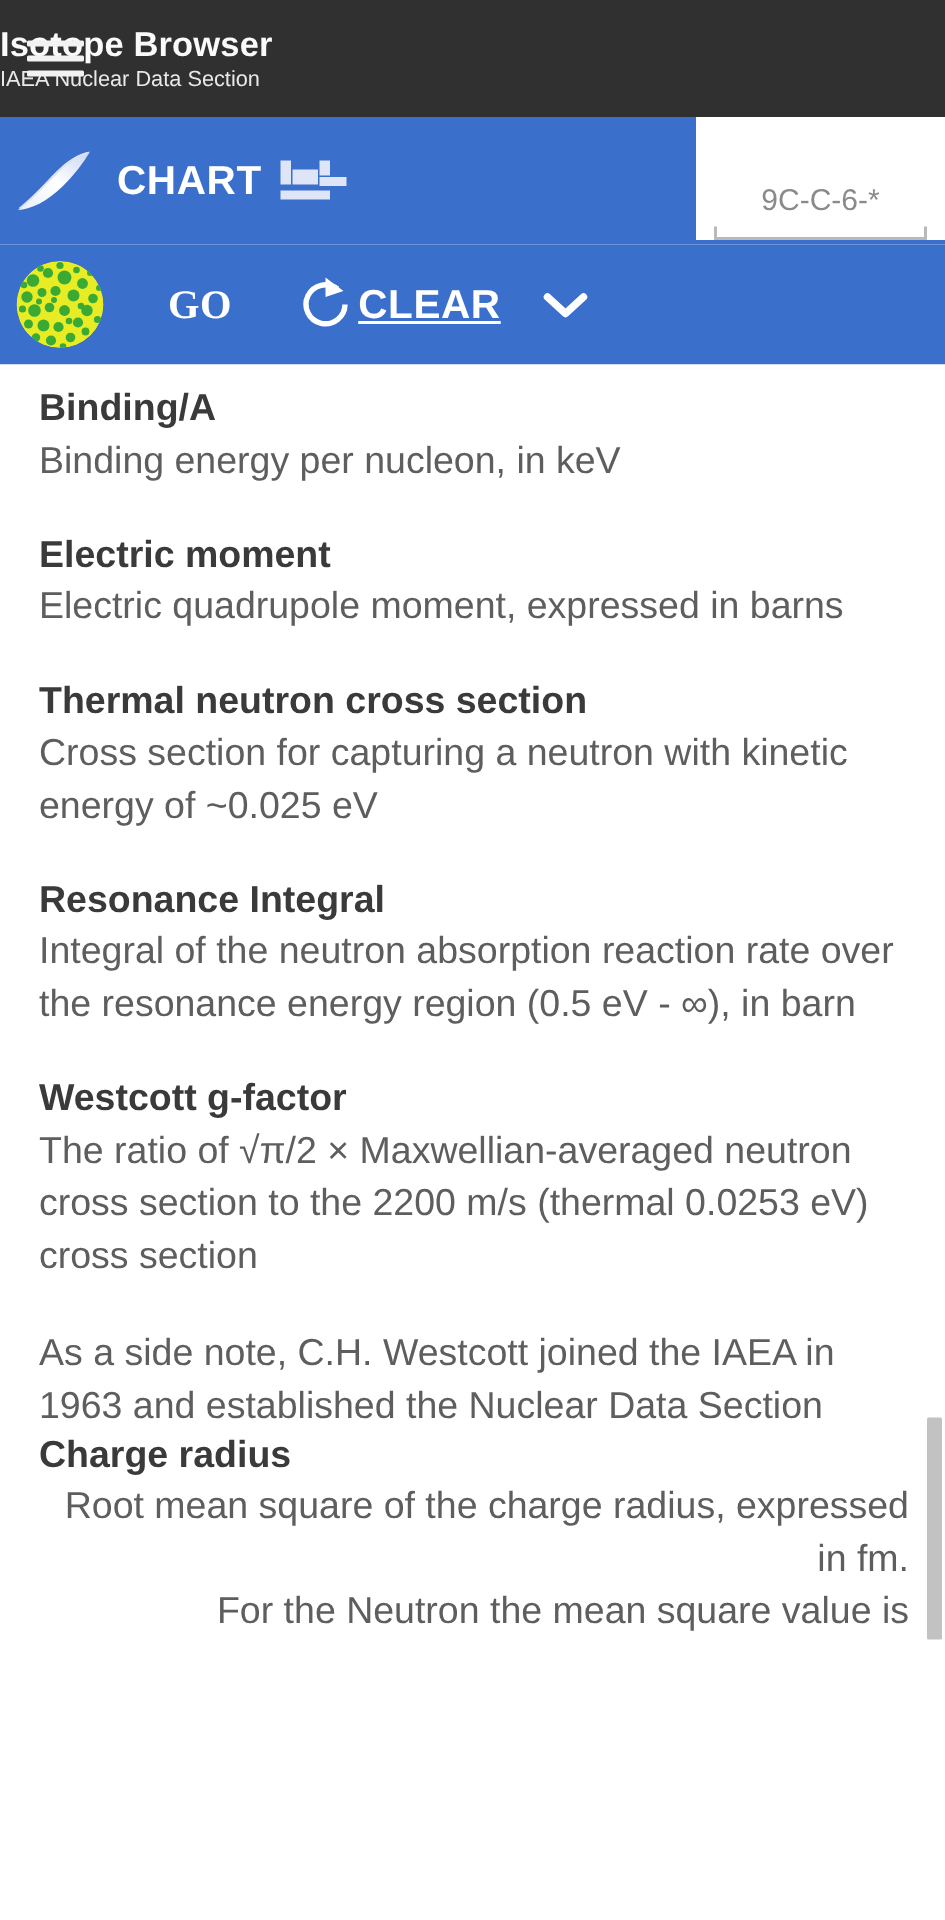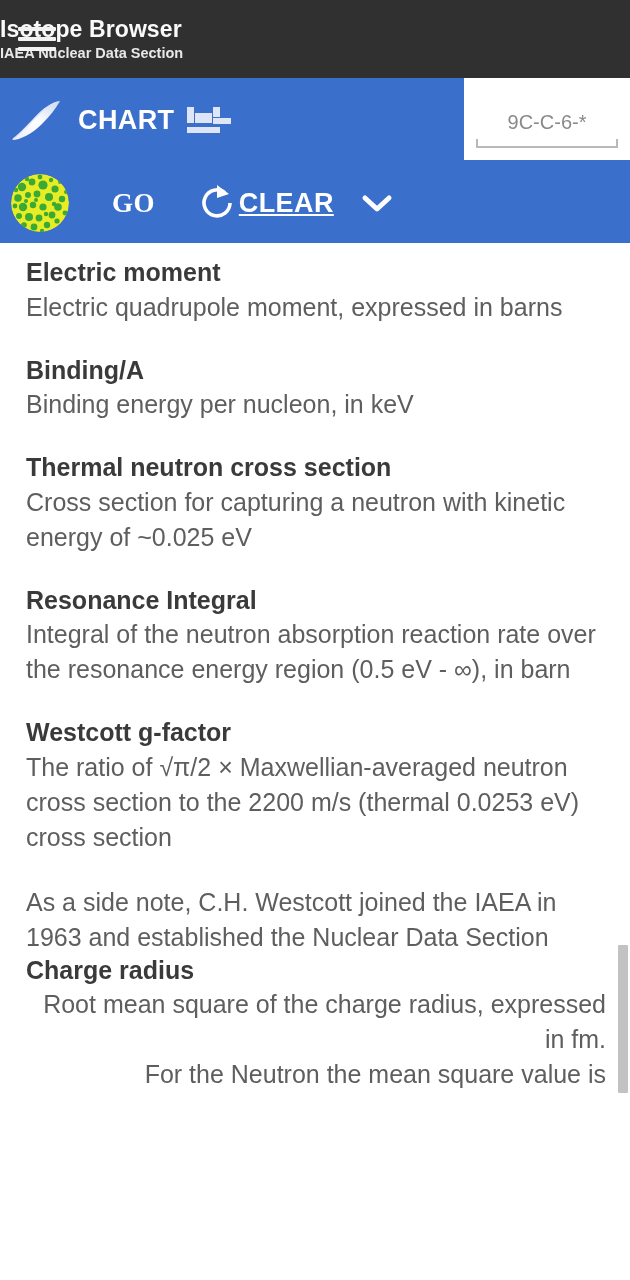--- a/index.html
+++ b/index.html
@@ -57,21 +57,21 @@
     color: #fafafa;
     font-size: 23px;
     font-weight: bold;
     letter-spacing: 0.1px;
     display: block;
     margin-bottom: 5px;
   }
   .app-subtitle {
     color: #e8e8e8;
     font-size: 14.5px;
-    font-weight: bold;
+    font-weight: normal;
     display: block;
   }
 
   
   .toolbar {
     position: relative;
     background: #3a6fcb;
     display: flex;
     align-items: center;
   }
@@ -124,21 +124,21 @@
 
   
   .search-wrap {
     position: absolute;
     right: 0;
     top: 0;
     width: 166px;
     height: 82px;
     background: #ffffff;
     display: flex;
-    align-items: center;
+    align-items: flex-end;
     justify-content: center;
     padding-top: 20px;
     margin-left: 43px;
   }
   .search-inner {
     position: relative;
     width: 142px;
   }
   .search-input {
     width: 100%;
@@ -329,27 +329,27 @@
 
     <svg class="icon-chevron" viewBox="0 0 42 26" style="margin-left:22px;">
       <path d="M9 8 L21 19 L33 8" fill="none" stroke="#ffffff" stroke-width="5" stroke-linecap="round" stroke-linejoin="round"></path>
     </svg>
 
   </div>
 
   <div class="content">
 
     <div class="entry">
+      <div class="entry-term">Binding/A</div>
+      <div class="entry-def">Binding energy per nucleon, in keV</div>
+    </div>
+
+    <div class="entry">
       <div class="entry-term">Electric moment</div>
       <div class="entry-def">Electric quadrupole moment, expressed in barns</div>
-    </div>
-
-    <div class="entry">
-      <div class="entry-term">Binding/A</div>
-      <div class="entry-def">Binding energy per nucleon, in keV</div>
     </div>
 
     <div class="entry">
       <div class="entry-term">Thermal neutron cross section</div>
       <div class="entry-def">Cross section for capturing a neutron with kinetic energy of ~0.025 eV</div>
     </div>
 
     <div class="entry">
       <div class="entry-term">Resonance Integral</div>
       <div class="entry-def">Integral of the neutron absorption reaction rate over the resonance energy region (0.5 eV - ∞), in barn</div>

